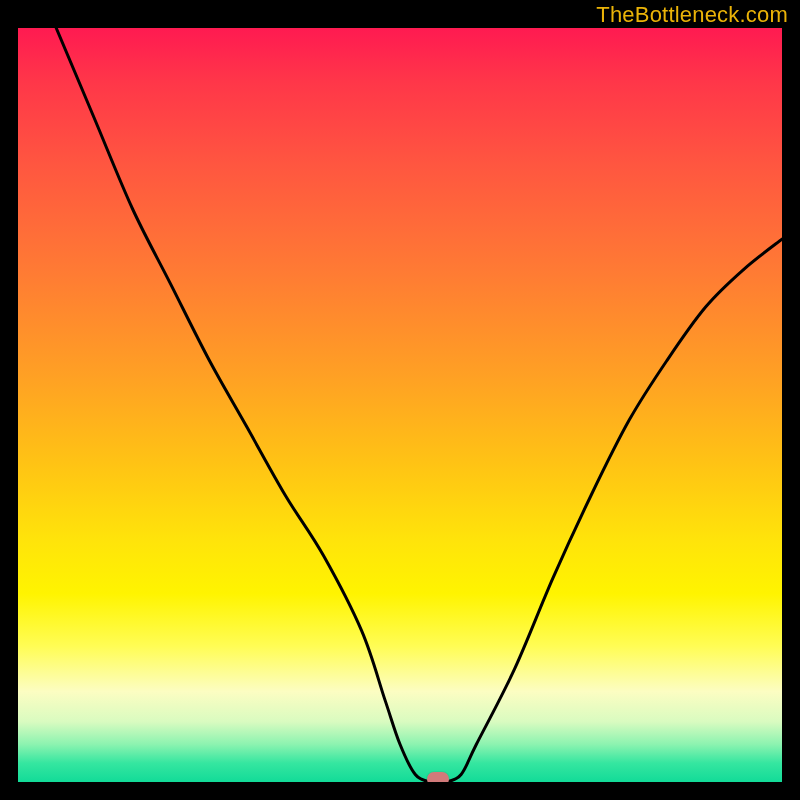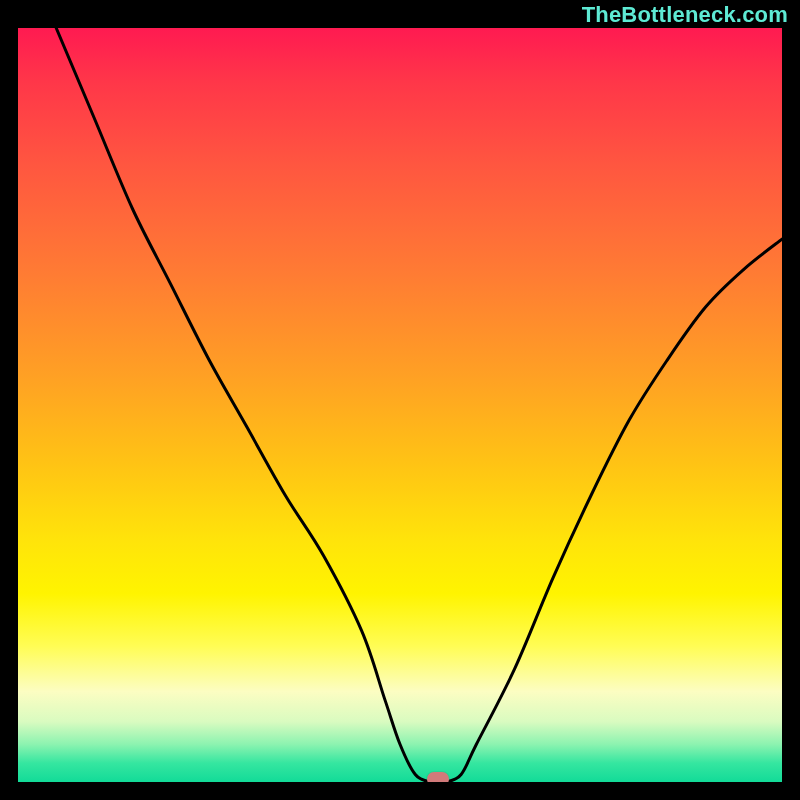--- a/index.html
+++ b/index.html
@@ -14,23 +14,23 @@
   .frame {
     position: relative;
     width: 800px;
     height: 800px;
     background: #000;
   }
   .watermark {
     position: absolute;
     top: 2px;
     right: 12px;
-    color: #5eead4;
+    color: #eab308;
     font-size: 22px;
-    font-weight: 700;
+    font-weight: 400;
     letter-spacing: 0.2px;
     z-index: 5;
   }
   .plot-area {
     position: absolute;
     left: 18px;
     top: 28px;
     width: 764px;
     height: 754px;
     overflow: hidden;

